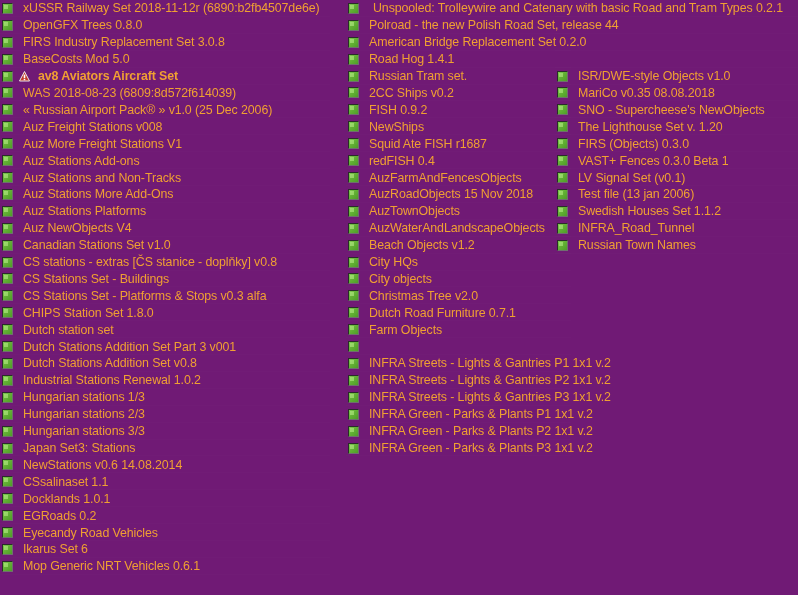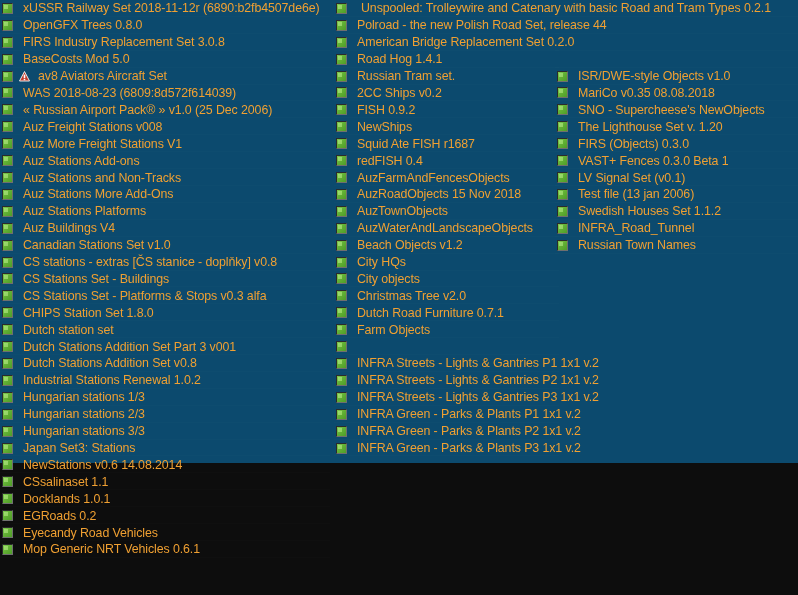--- a/index.html
+++ b/index.html
@@ -10,29 +10,29 @@
   body {
     width: 798px;
     height: 595px;
     overflow: hidden;
     font-family: "Liberation Sans", sans-serif;
     position: relative;
   }
   #root {
     position: relative;
     width: 798px;
-    height: 463px;
-    background: #0c4a6e;
+    height: 595px;
+    background: #701a75;
   }
   .column {
     position: absolute;
     top: 0;
   }
   #col-left  { left: 0px;   width: 330px; }
-  #col-mid   { left: 334px; width: 225px; }
+  #col-mid   { left: 346px; width: 225px; }
   #col-right { left: 555px; width: 243px; text-align: center; }
 
   .row {
     position: relative;
     height: 16.92px;
     display: flex;
     align-items: center;
     white-space: nowrap;
   }
   .row.indent .label { padding-left: 14px; }
@@ -72,21 +72,21 @@
   .warn svg { display: block; }
 
   .label {
     color: #f0a032;
     font-size: 12.4px;
     line-height: 16px;
     padding-left: 10px;
     letter-spacing: -0.1px;
     text-rendering: optimizeLegibility;
   }
-  .row.has-warn .label { padding-left: 8px; }
+  .row.has-warn .label { padding-left: 8px; font-weight: bold; }
 
   
   .row::before {
     content: "";
     position: absolute;
     left: 0; right: 0; bottom: 0;
     height: 1px;
     background: rgba(255,255,255,0.012);
   }
 </style>
@@ -149,21 +149,21 @@
       <div class="row">
         <span class="chk"></span>
         <span class="label">Auz Stations More Add-Ons</span>
       </div>
       <div class="row">
         <span class="chk"></span>
         <span class="label">Auz Stations Platforms</span>
       </div>
       <div class="row">
         <span class="chk"></span>
-        <span class="label">Auz Buildings V4</span>
+        <span class="label">Auz NewObjects V4</span>
       </div>
       <div class="row">
         <span class="chk"></span>
         <span class="label">Canadian Stations Set v1.0</span>
       </div>
       <div class="row">
         <span class="chk"></span>
         <span class="label">CS stations - extras [ČS stanice - doplňky] v0.8</span>
       </div>
       <div class="row">
@@ -222,20 +222,24 @@
         <span class="chk"></span>
         <span class="label">Docklands 1.0.1</span>
       </div>
       <div class="row">
         <span class="chk"></span>
         <span class="label">EGRoads 0.2</span>
       </div>
       <div class="row">
         <span class="chk"></span>
         <span class="label">Eyecandy Road Vehicles</span>
+      </div>
+      <div class="row">
+        <span class="chk"></span>
+        <span class="label">Ikarus Set 6</span>
       </div>
       <div class="row">
         <span class="chk"></span>
         <span class="label">Mop Generic NRT Vehicles 0.6.1</span>
       </div>
     </div>
   <div class="column" id="col-mid">
       <div class="row indent">
         <span class="chk"></span>
         <span class="label">Unspooled: Trolleywire and Catenary with basic Road and Tram Types 0.2.1</span>

